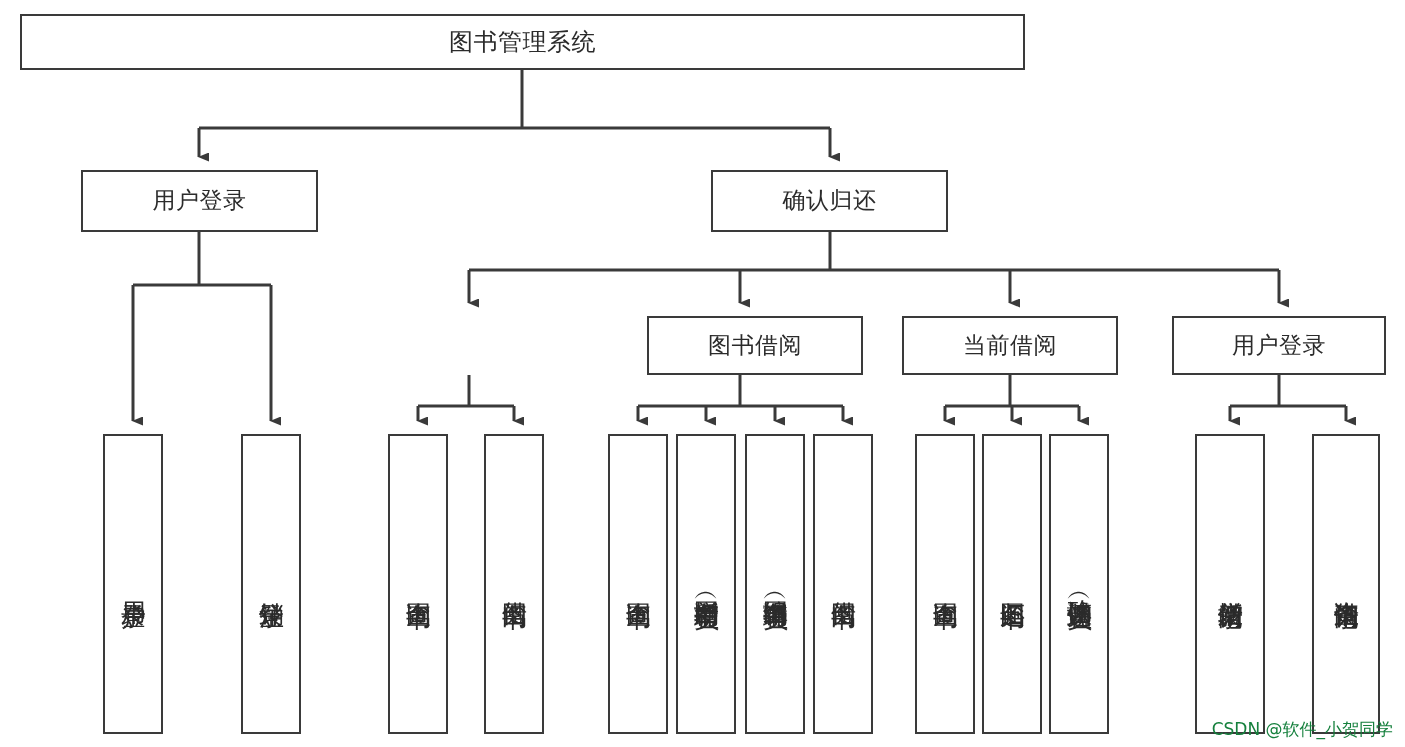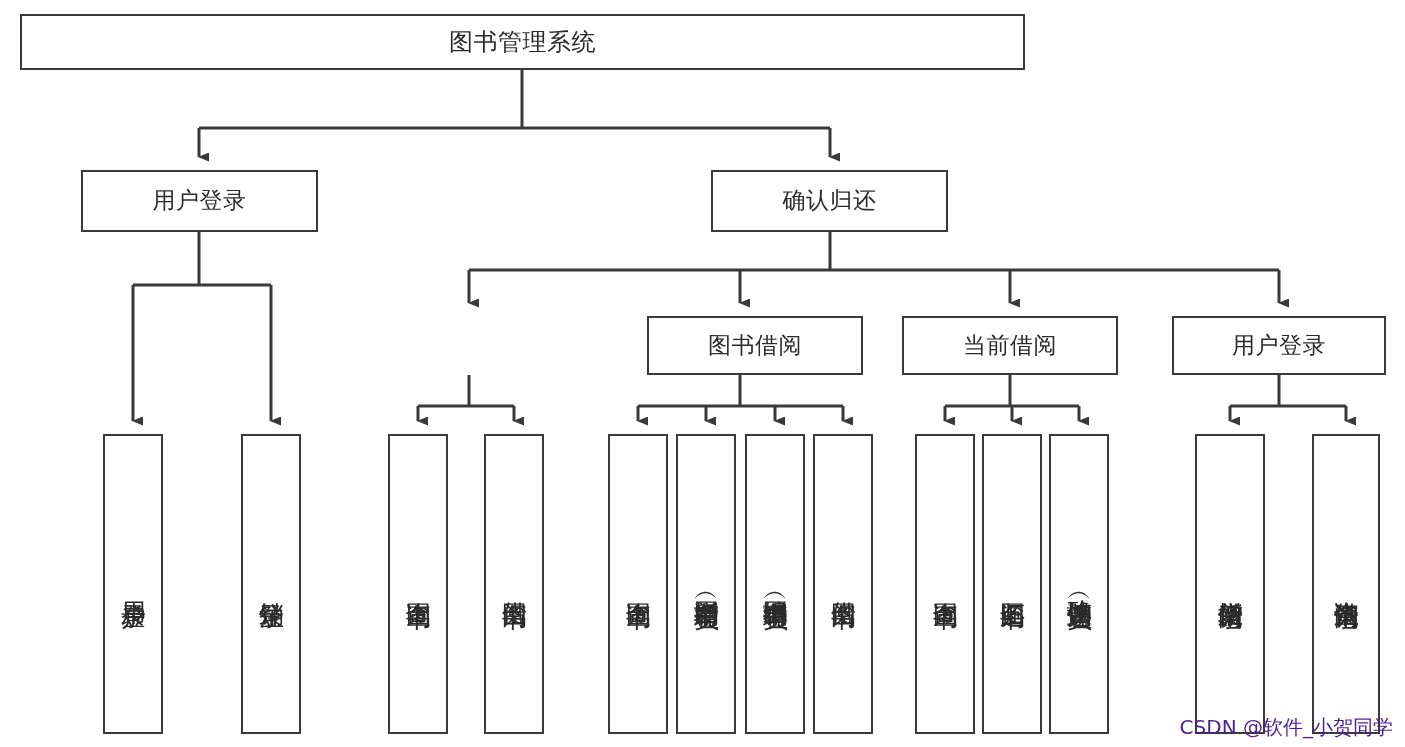--- a/index.html
+++ b/index.html
@@ -51,22 +51,22 @@
     font-size: 25px;
     line-height: 1.12;
     letter-spacing: 1px;
     padding: 6px 0;
     white-space: nowrap;
   }
   .watermark {
     position: absolute;
     right: 12px;
     bottom: 6px;
-    font-size: 20px;
-    color: #4c1d95;
+    font-size: 17px;
+    color: #15803d;
     z-index: 5;
     white-space: nowrap;
     pointer-events: none;
   }
 </style>
 </head>
 <body>
 
 <div id="diagram-root">
 

